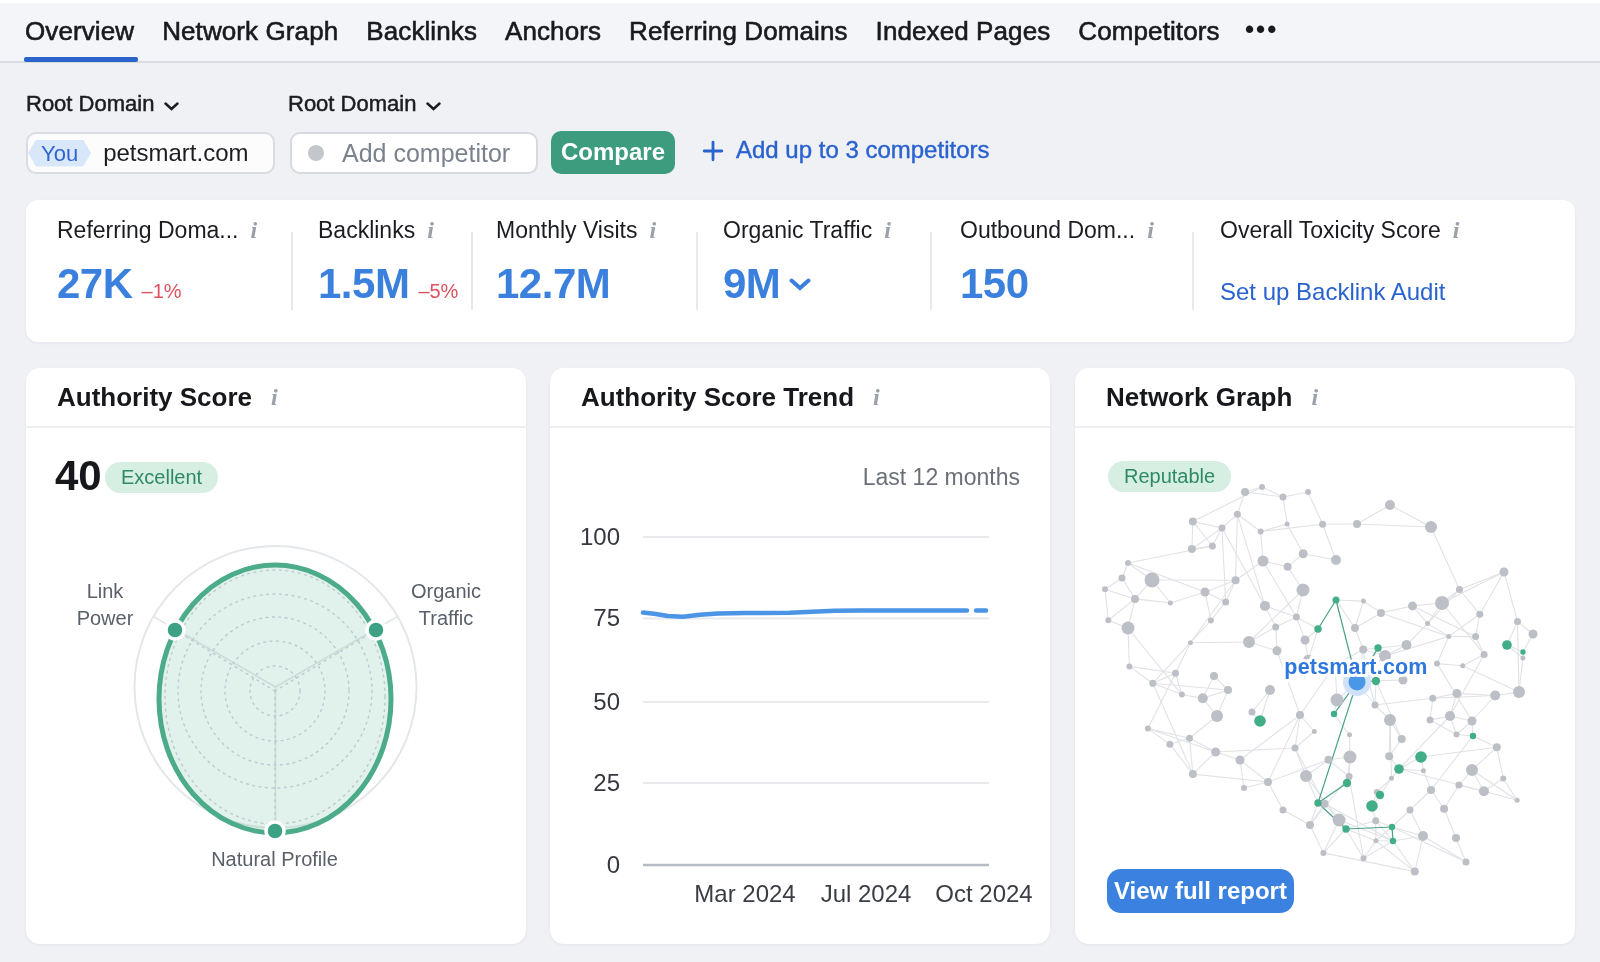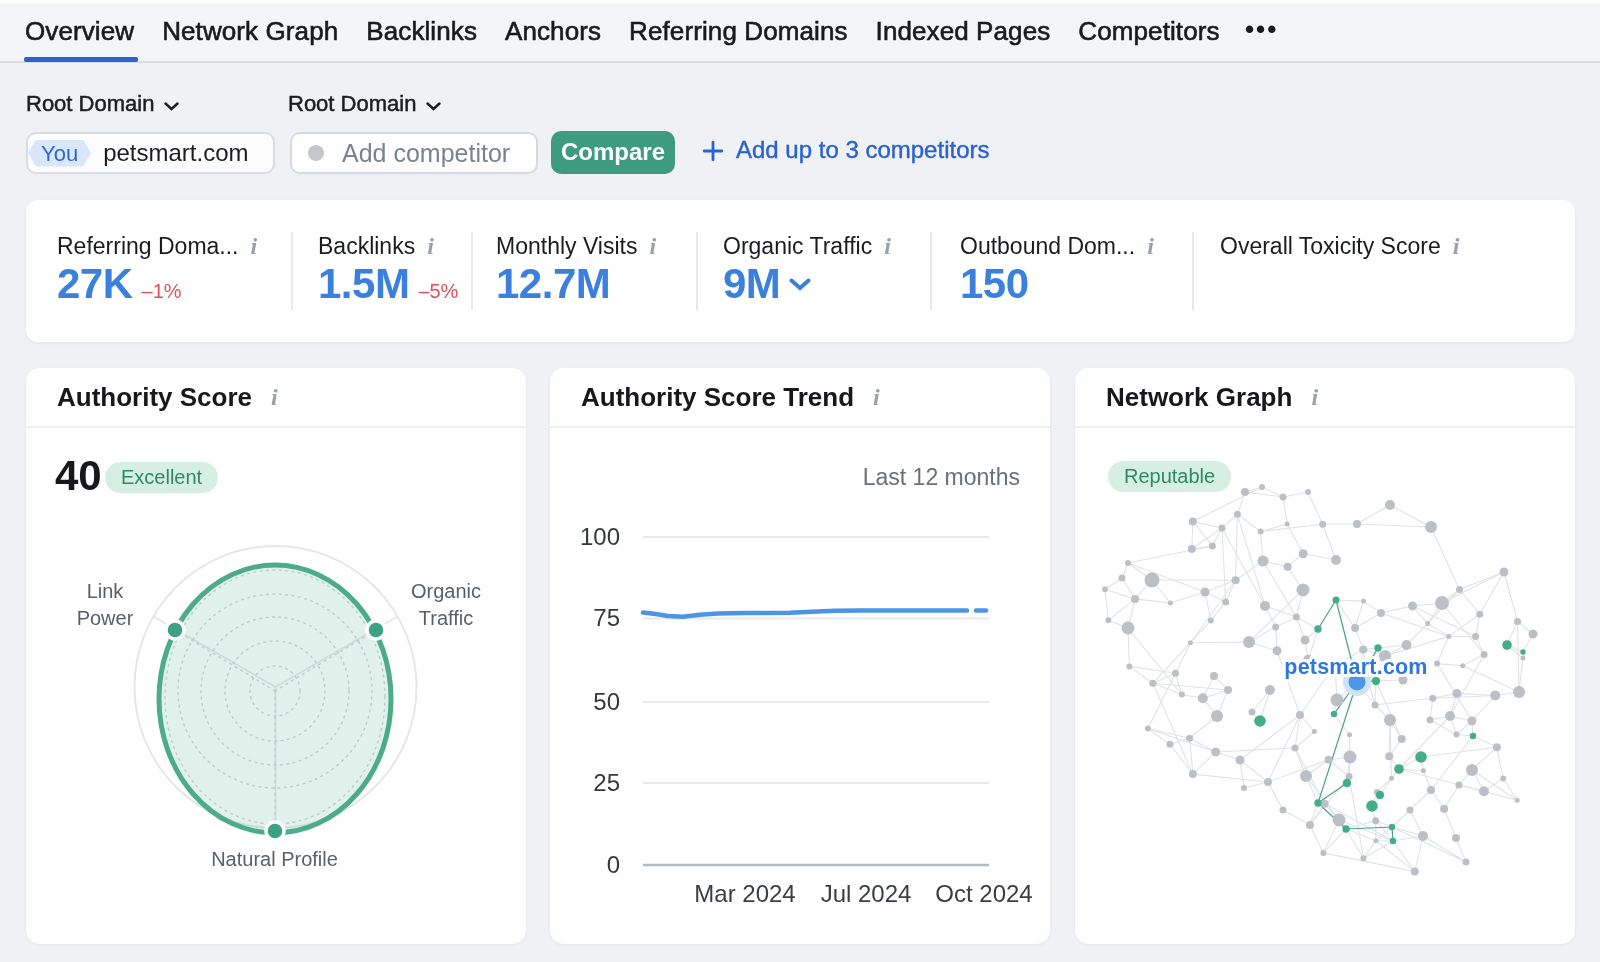--- a/index.html
+++ b/index.html
@@ -18,21 +18,21 @@
 .youpill { background:#d9e7fb; color:#2d66d4; font-size:22px; height:27px; line-height:27px; padding:0 13px; clip-path:polygon(8px 0, calc(100% - 8px) 0, 100% 50%, calc(100% - 8px) 100%, 8px 100%, 0 50%); }
 .dom { margin-left:12px; font-size:24px; color:#1b1d21; }
 .box2 { position:absolute; left:290px; top:132px; width:248px; height:42px; background:#fff; border:2px solid #d6d9de; border-radius:10px; display:flex; align-items:center; }
 .gdot { width:16px; height:16px; border-radius:50%; background:#c3c7cc; margin-left:16px; }
 .ph { margin-left:18px; font-size:25px; color:#7b828d; }
 .cmp { position:absolute; left:551px; top:131px; width:124px; height:43px; background:#3d9c7e; border-radius:10px; color:#fff; font-weight:700; font-size:24px; text-align:center; line-height:42px; }
 .addc { position:absolute; left:702px; top:136px; font-size:24px; color:#2a62d0; -webkit-text-stroke:0.4px #2a62d0; }
 .addc .plus { display:inline-block; margin-right:12px; vertical-align:-4px; }
 
 .statcard { position:absolute; left:26px; top:200px; width:1549px; height:142px; background:#fff; border-radius:12px; box-shadow:0 1px 3px rgba(20,30,50,.06); }
-.scol { position:absolute; top:33px; }
+.scol { position:absolute; top:17px; }
 .slabel { font-size:23px; color:#1a1c20; white-space:nowrap; }
 .info { font-family:"Liberation Serif",serif; font-style:italic; font-weight:700; color:#9aa1a9; font-size:24px; margin-left:12px; }
 .snum { position:absolute; line-height:1; font-weight:700; font-size:42px; color:#3b80dd; letter-spacing:-0.5px; white-space:nowrap; }
 .delta { font-weight:400; font-size:20px; color:#dd525e; letter-spacing:0; margin-left:9px; }
 .sdiv { position:absolute; top:32px; width:2px; height:78px; background:#e7e9ec; }
 .bllink { position:absolute; font-size:24px; color:#2a63cf; }
 
 .card { position:absolute; top:368px; width:500px; height:576px; background:#fff; border-radius:14px; box-shadow:0 1px 3px rgba(20,30,50,.06); }
 .ch { height:60px; border-bottom:2px solid #edeff2; display:flex; align-items:center; padding:16px 31px; font-weight:700; font-size:26px; color:#17181b; }
 .ch .info { margin-left:19px; font-size:24px; }
@@ -87,20 +87,21 @@
   <div class="sdiv" style="left:670px;"></div>
   <div class="scol" style="left:697px;"><span class="slabel">Organic Traffic</span><span class="info">i</span></div>
   <div class="snum" style="left:697px; top:63px;">9M<svg style="margin-left:9px; vertical-align:7px;" width="22" height="13" viewBox="0 0 22 13">
         <path d="M2.5 2.5 L11 10 L19.5 2.5" fill="none" stroke="#3b80dd" stroke-width="4" stroke-linecap="round"></path>
       </svg></div>
   <div class="sdiv" style="left:904px;"></div>
   <div class="scol" style="left:934px;"><span class="slabel">Outbound Dom...</span><span class="info">i</span></div>
   <div class="snum" style="left:934px; top:63px;">150</div>
   <div class="sdiv" style="left:1166px;"></div>
   <div class="scol" style="left:1194px;"><span class="slabel">Overall Toxicity Score</span><span class="info">i</span></div>
+  <div class="bllink" style="left:1194px; top:78px;">Set up Backlink Audit</div>
 </div>
 
 <div class="card" style="left:26px;">
   <div class="ch">Authority Score<span class="info">i</span></div>
   <div class="score78">40</div>
   <div class="pill" style="left:79px; top:94px;text-align:center;">Excellent</div>
   <svg class="abs" style="left:0; top:60px;" width="500" height="516" viewBox="0 0 500 516">
     <circle cx="249.5" cy="259" r="141" fill="#fff" stroke="#e4e7ea" stroke-width="2"></circle>
     <g stroke="#e4e7ea" stroke-width="1.5">
       <line x1="249.5" y1="259" x2="127.4" y2="188.5"></line>
@@ -610,13 +611,14 @@
         <circle cx="398" cy="308" r="3.2"></circle>
         <circle cx="432" cy="217" r="4.8"></circle>
         <circle cx="448" cy="224" r="2.7"></circle>
         <circle cx="261" cy="172" r="3.5"></circle>
       </g>
     <circle cx="282" cy="254" r="14" fill="#cfe2f8"></circle>
     <circle cx="282" cy="254" r="8.5" fill="#4a97e8"></circle>
     <text x="281" y="246" font-size="21.5" font-weight="700" fill="#2e77dd" text-anchor="middle" stroke="#ffffff" stroke-width="6" paint-order="stroke" style="letter-spacing:0.2px;">petsmart.com</text>
   </svg>
   <div class="pill" style="left:33px; top:93px;">Reputable</div>
+  <div class="vfr">View full report</div>
 </div>
 
 </body></html>

